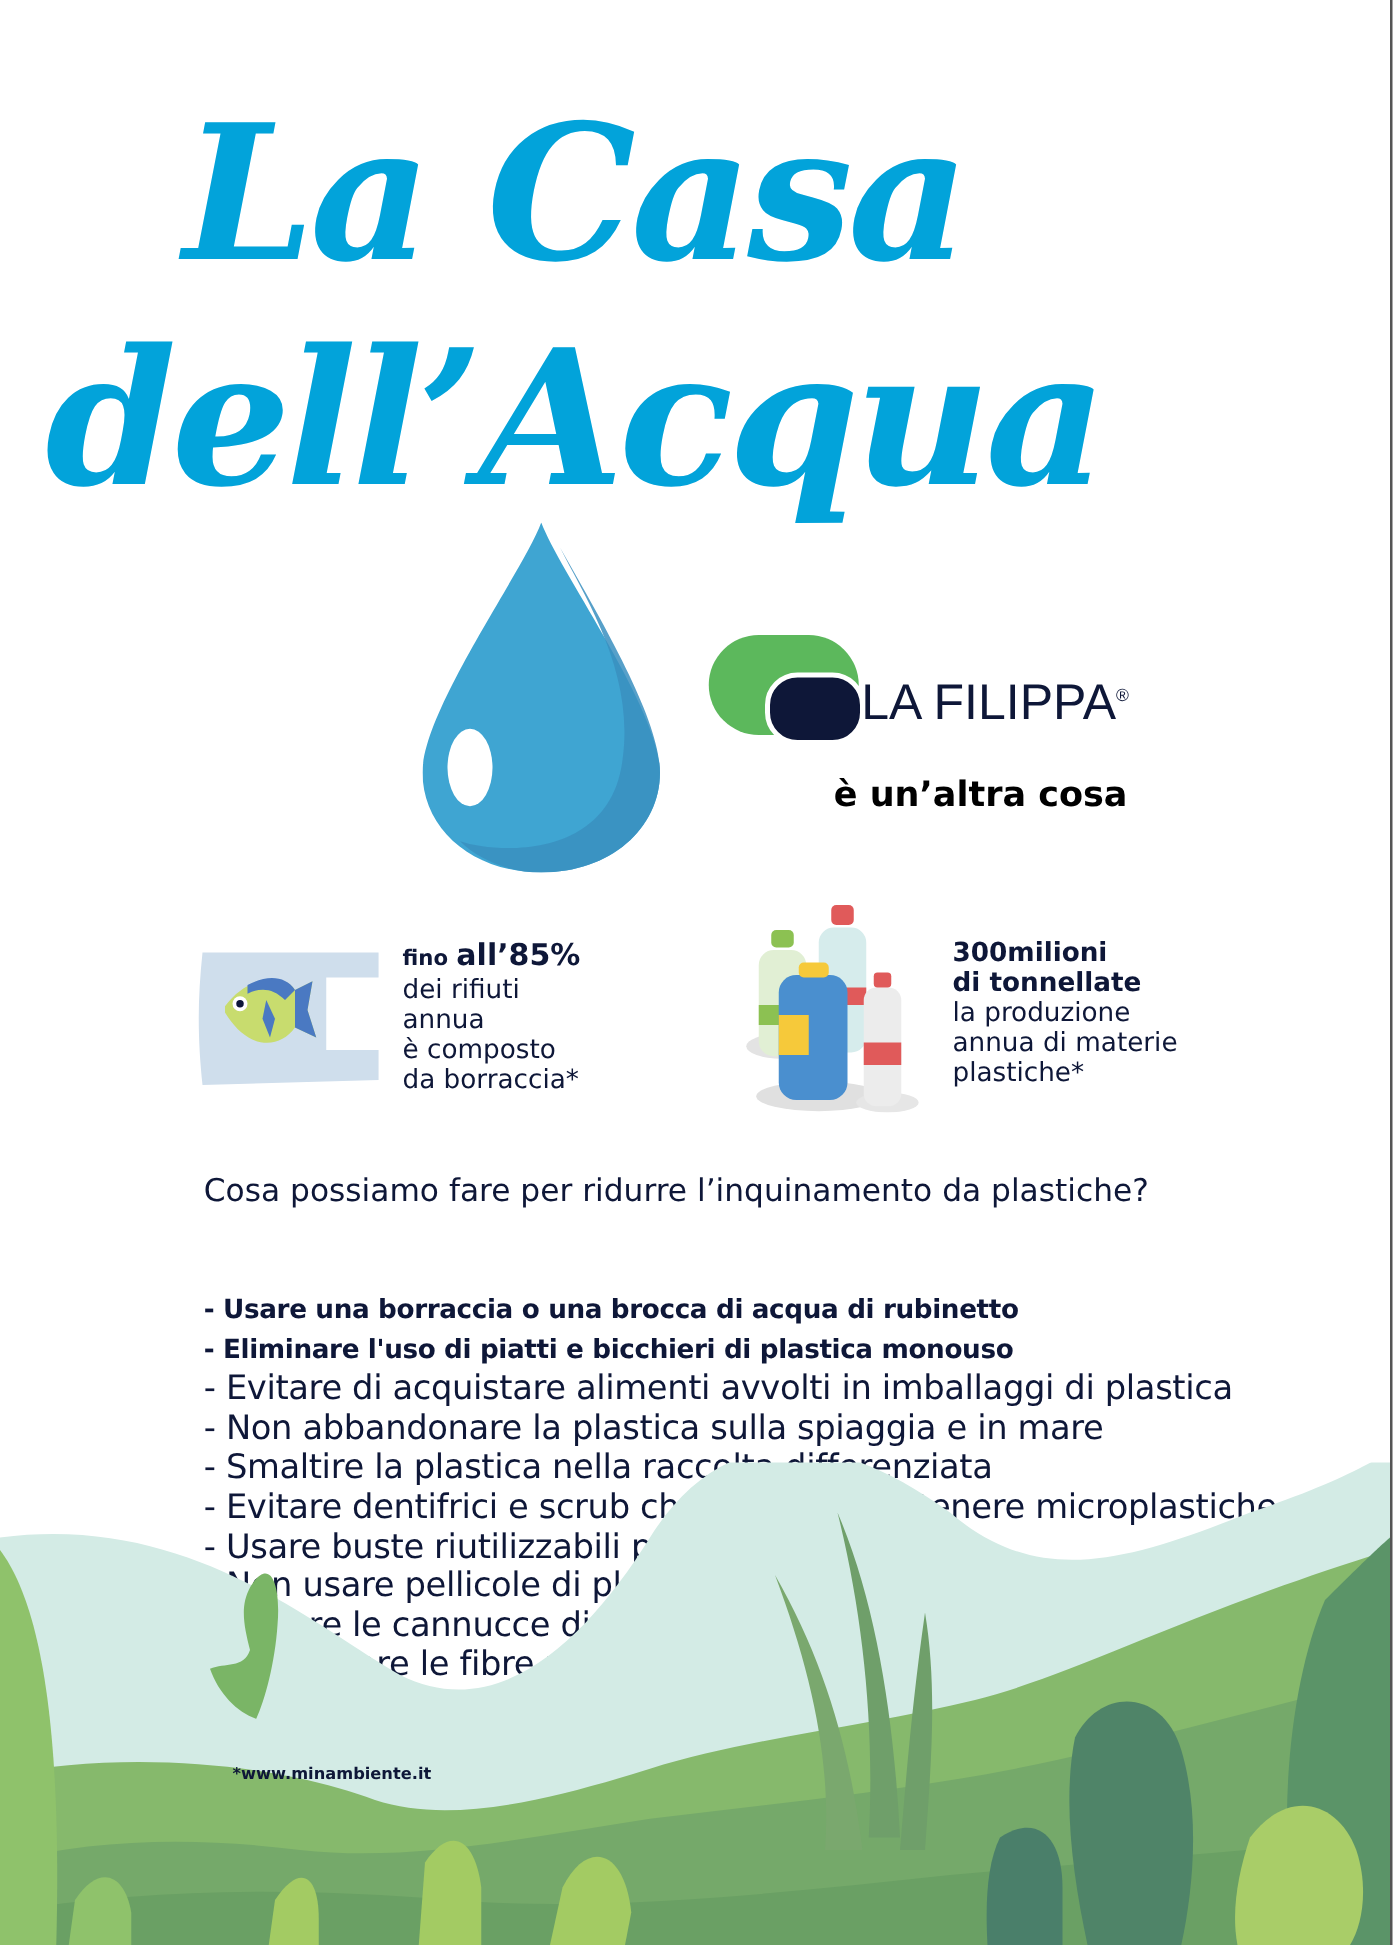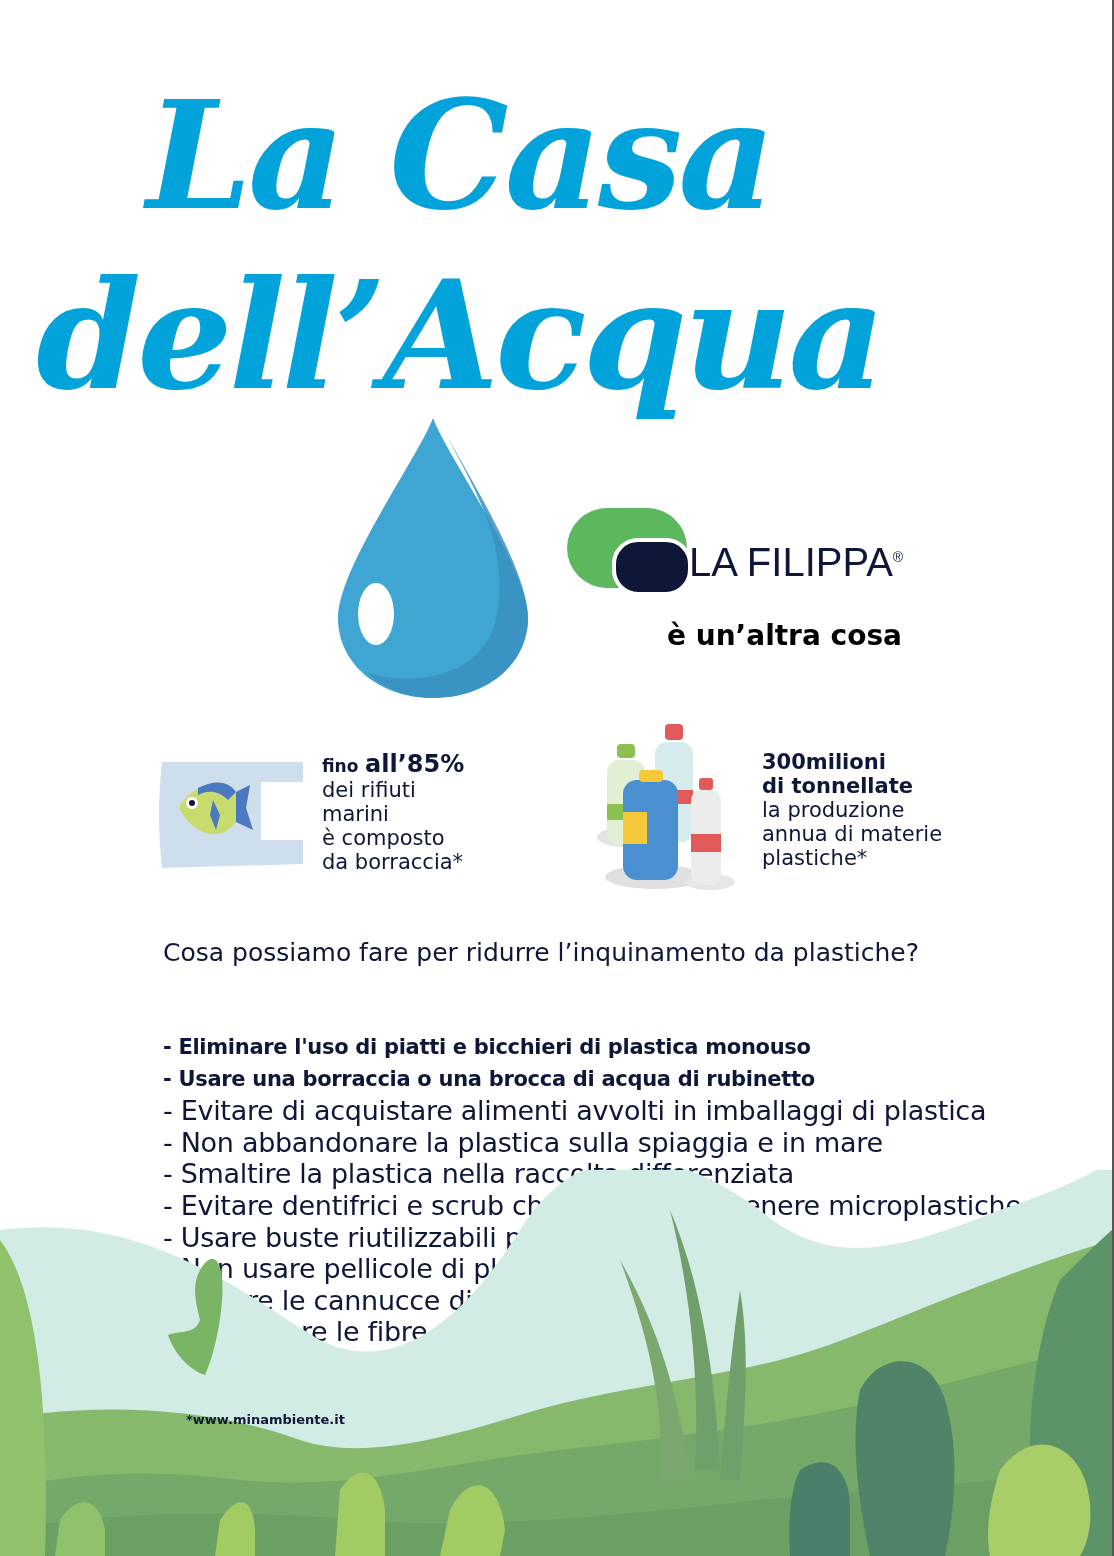--- a/index.html
+++ b/index.html
@@ -85,21 +85,21 @@
       <path d="M40,28 C55,20 70,20 78,32 L70,40 C60,30 50,30 40,35 Z" fill="#4a79c2"></path>
       <path d="M55,40 L62,55 L58,70 L52,55 Z" fill="#4a79c2"></path>
       <path d="M78,32 L92,25 L88,48 L95,70 L78,62 Z" fill="#4a79c2"></path>
       <circle cx="34" cy="43" r="6" fill="#fff"></circle>
       <circle cx="34" cy="43" r="3" fill="#0e1738"></circle>
     </svg>
 
     <div class="stat stat1">
       <div><span class="sm">fino</span> <span class="big">all’85%</span></div>
       <div>dei rifiuti</div>
-      <div>marini</div>
+      <div>annua</div>
       <div>è composto</div>
       <div>da borraccia*</div>
     </div>
 
     <svg class="bottles" viewBox="0 0 140 168">
       <ellipse cx="30" cy="115" rx="28" ry="10" fill="#e3e3e3"></ellipse>
       <ellipse cx="60" cy="155" rx="50" ry="12" fill="#e0e0e0"></ellipse>
       <ellipse cx="115" cy="160" rx="25" ry="8" fill="#e6e6e6"></ellipse>
 
       <rect x="12" y="38" width="38" height="85" rx="12" fill="#e1efd4"></rect>
@@ -123,22 +123,22 @@
       <div><b>300milioni</b></div>
       <div><b>di tonnellate</b></div>
       <div>la produzione</div>
       <div>annua di materie</div>
       <div>plastiche*</div>
     </div>
 
     <div class="question">Cosa possiamo fare per ridurre l’inquinamento da plastiche?</div>
 
     <ul class="list">
+      <li class="strong">- Usare una borraccia o una brocca di acqua di rubinetto</li>
       <li class="strong">- Eliminare l'uso di piatti e bicchieri di plastica monouso</li>
-      <li class="strong">- Usare una borraccia o una brocca di acqua di rubinetto</li>
       <li>- Evitare di acquistare alimenti avvolti in imballaggi di plastica</li>
       <li>- Non abbandonare la plastica sulla spiaggia e in mare</li>
       <li>- Smaltire la plastica nella raccolta differenziata</li>
       <li>- Evitare dentifrici e scrub che possono contenere microplastiche</li>
       <li>- Usare buste riutilizzabili per fare la spesa</li>
       <li>- Non usare pellicole di plastica per conservare il cibo</li>
       <li>- Evitare le cannucce di plastica</li>
       <li>- Privilegiare le fibre naturali rispetto a quelle artificiali</li>
     </ul>
 

